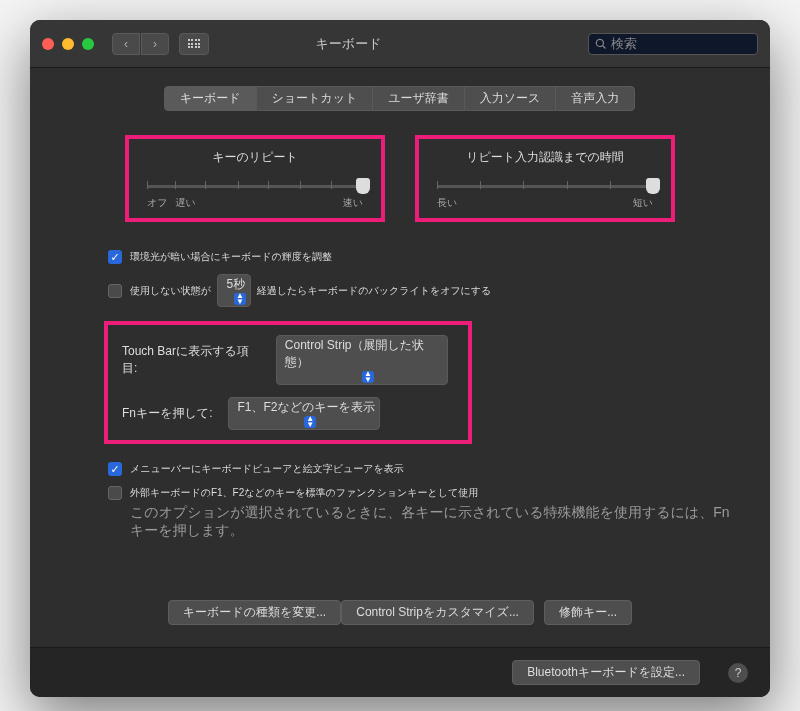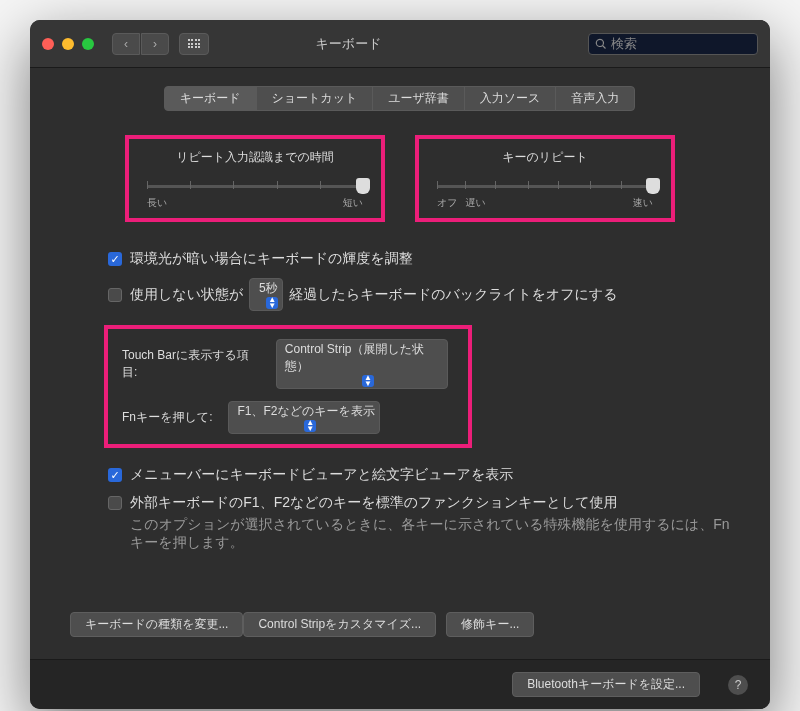--- a/index.html
+++ b/index.html
@@ -33,29 +33,29 @@
     .slider-track { position: relative; height: 16px; margin-bottom: 4px; }
     .track-line { position: absolute; top: 9px; left: 0; right: 0; height: 3px; background: #555; border-radius: 2px; }
     .tick { position: absolute; top: 5px; width: 1px; height: 8px; background: #666; }
     .thumb { position: absolute; top: 2px; width: 14px; height: 16px; background: #ddd; border-radius: 3px 3px 6px 6px; transform: translateX(-50%); }
     .slider-labels { display: flex; justify-content: space-between; font-size: 10px; color: #aaa; }
     .slider-labels .left { display: flex; gap: 8px; }
     .row { display: flex; align-items: center; margin-bottom: 10px; padding-left: 48px; }
     .checkbox { width: 14px; height: 14px; border-radius: 3px; margin-right: 8px; flex-shrink: 0; display: flex; align-items: center; justify-content: center; font-size: 11px; }
     .checkbox.checked { background: #2968da; color: #fff; }
     .checkbox.unchecked { background: #4a4a4a; border: 1px solid #666; }
-    .row-text { color: #ddd; font-size: 14px; }
+    .row-text { color: #ddd; font-size: 10px; }
     .select { background: #4e4e4e; border: 1px solid #5a5a5a; border-radius: 4px; padding: 1px 4px 1px 8px; color: #ddd; font-size: 12px; display: inline-flex; align-items: center; margin: 0 6px; flex-direction: column; }
     .select .arrows { background: #2968da; border-radius: 3px; padding: 0 2px; margin-left: 8px; color: #fff; font-size: 8px; line-height: 6px; display: flex; flex-direction: column; }
     .highlight-box { border: 4px solid #ec1e79; padding: 10px 14px; margin: 14px 0 18px 44px; width: 368px; }
     .hrow { display: flex; align-items: center; margin-bottom: 12px; }
     .hrow:last-child { margin-bottom: 0; }
     .hrow-label { color: #ddd; font-size: 12px; margin-right: 10px; }
     .subnote { font-size: 14px; color: #999; padding-left: 70px; margin-top: -6px; margin-bottom: 16px; }
-    .bottom-buttons { display: flex; justify-content: flex-start; margin-top: 60px; padding: 0 10px; }
+    .bottom-buttons { display: flex; justify-content: center; margin-top: 60px; padding: 0 10px; }
     .btn { background: #4e4e4e; border: 1px solid #5e5e5e; border-radius: 4px; padding: 3px 14px; color: #ddd; font-size: 12px; }
     .btn-group { display: flex; gap: 10px; }
     .footer { background: #252525; border-top: 1px solid #1a1a1a; padding: 12px 22px; display: flex; justify-content: flex-end; align-items: center; gap: 28px; }
     .help { width: 20px; height: 20px; border-radius: 50%; background: #4e4e4e; display: flex; align-items: center; justify-content: center; color: #ccc; font-size: 12px; }
   </style>
 </head>
 <body>
 
 <div class="window">
   <div class="titlebar">
@@ -96,37 +96,20 @@
   <div class="content">
     <div class="tabs">
       <div class="tab active">キーボード</div>
       <div class="tab">ショートカット</div>
       <div class="tab">ユーザ辞書</div>
       <div class="tab">入力ソース</div>
       <div class="tab">音声入力</div>
     </div>
 
     <div class="sliders-row">
-      <div class="slider-box">
-        <div class="slider-title">リピート入力認識までの時間</div>
-        <div class="slider-track">
-          <div class="track-line"></div>
-          <div class="tick" style="left:0%"></div>
-            <div class="tick" style="left:20%"></div>
-          <div class="tick" style="left:40%"></div>
-            <div class="tick" style="left:60%"></div>
-          <div class="tick" style="left:80%"></div>
-            <div class="tick" style="left:100%"></div>
-          <div class="thumb" style="left:100%"></div>
-        </div>
-        <div class="slider-labels">
-          <span>長い</span>
-          <span>短い</span>
-        </div>
-      </div>
       <div class="slider-box">
         <div class="slider-title">キーのリピート</div>
         <div class="slider-track">
           <div class="track-line"></div>
           <div class="tick" style="left:0%"></div>
             <div class="tick" style="left:13%"></div>
           <div class="tick" style="left:27%"></div>
             <div class="tick" style="left:42%"></div>
           <div class="tick" style="left:56%"></div>
             <div class="tick" style="left:71%"></div>
@@ -135,20 +118,37 @@
           <div class="thumb" style="left:100%"></div>
         </div>
         <div class="slider-labels">
           <div class="left">
             <span>オフ</span>
             <span>遅い</span>
           </div>
           <span>速い</span>
         </div>
       </div>
+      <div class="slider-box">
+        <div class="slider-title">リピート入力認識までの時間</div>
+        <div class="slider-track">
+          <div class="track-line"></div>
+          <div class="tick" style="left:0%"></div>
+            <div class="tick" style="left:20%"></div>
+          <div class="tick" style="left:40%"></div>
+            <div class="tick" style="left:60%"></div>
+          <div class="tick" style="left:80%"></div>
+            <div class="tick" style="left:100%"></div>
+          <div class="thumb" style="left:100%"></div>
+        </div>
+        <div class="slider-labels">
+          <span>長い</span>
+          <span>短い</span>
+        </div>
+      </div>
     </div>
 
     <div class="row">
       <div class="checkbox checked">✓</div>
       <span class="row-text">環境光が暗い場合にキーボードの輝度を調整</span>
     </div>
     <div class="row">
       <div class="checkbox unchecked"></div>
       <span class="row-text">使用しない状態が</span>
       <span class="select">

